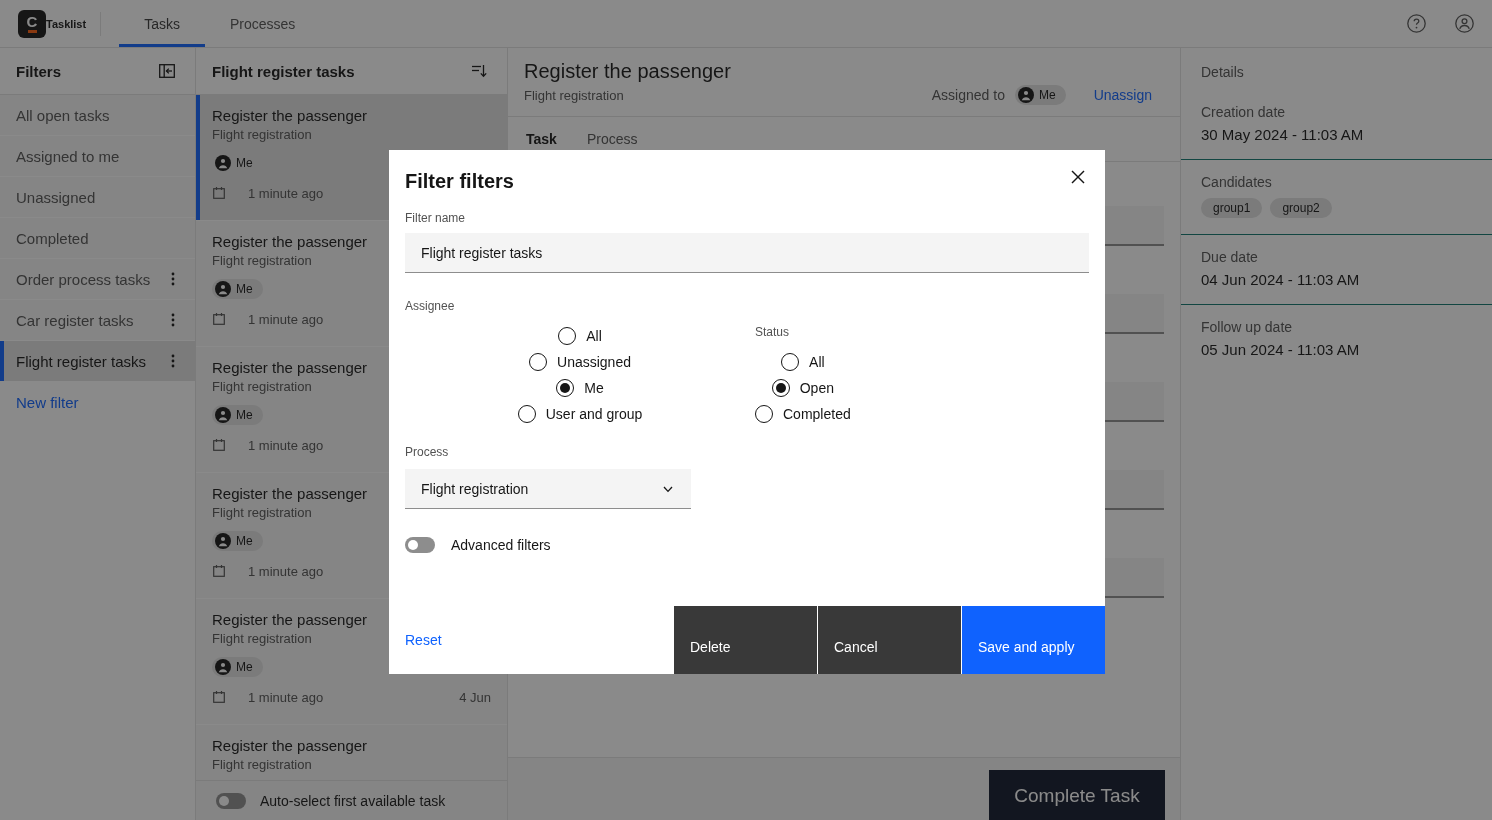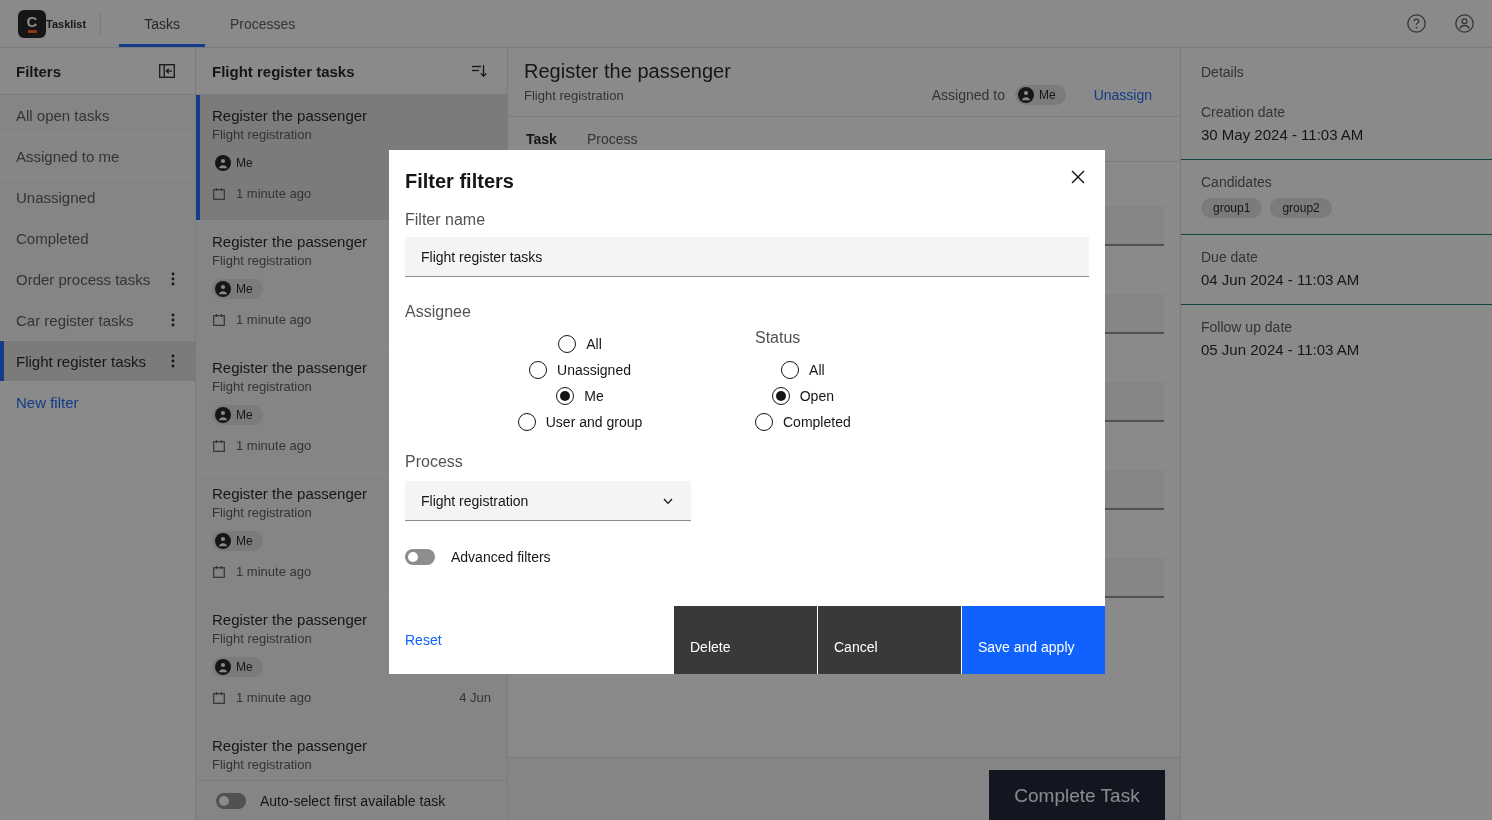--- a/index.html
+++ b/index.html
@@ -38,21 +38,21 @@
   .new-filter { height:40px; display:flex; align-items:center; padding-left:16px; font-size:15px; color:#0f62fe; cursor:pointer; background:#fff; }
   .kebab-btn { width:24px; height:24px; display:flex; align-items:center; justify-content:center; background:none; border:none; cursor:pointer; }
 
   
   .card { background:#f4f4f4; height:125px; margin-bottom:1px; padding:12px 16px 0 16px; cursor:pointer; }
   .card.selected { background:#e0e0e0; border-left:4px solid #0f62fe; padding-left:12px; }
   .card-title { font-size:15px; color:#161616; margin-bottom:3px; }
   .card-sub { font-size:13px; color:#525252; margin-bottom:11px; }
   .chip { display:inline-flex; align-items:center; gap:5px; background:#e0e0e0; border-radius:12px; padding:2px 10px 2px 3px; font-size:12px; color:#161616; }
   .card-dates { display:flex; justify-content:space-between; align-items:center; margin-top:11px; font-size:13px; color:#525252; }
-  .card-created { display:flex; align-items:center; gap:10px; }
+  .card-created { display:flex; align-items:flex-start; gap:22px; }
   .autoselect-bar { position:absolute; left:0; right:0; bottom:0; height:40px; background:#f4f4f4; border-top:1px solid #e0e0e0; display:flex; align-items:center; gap:14px; padding-left:20px; font-size:14px; color:#161616; }
 
   
   .toggle { width:30px; height:16px; border-radius:8px; background:#8d8d8d; position:relative; flex:0 0 auto; cursor:pointer; border:none; display:inline-block; }
   .toggle::after { content:""; position:absolute; top:3px; left:3px; width:10px; height:10px; border-radius:50%; background:#fff; }
 
   
   .task-header { height:69px; border-bottom:1px solid #e0e0e0; display:flex; justify-content:space-between; padding:12px 28px 0 16px; }
   .task-title { font-size:20px; }
   .task-sub { font-size:13px; color:#525252; margin-top:5px; }
@@ -76,21 +76,21 @@
   .detail-label { font-size:14px; color:#525252; margin-bottom:6px; }
   .detail-value { font-size:15px; color:#161616; }
   .group-chips { display:flex; gap:8px; margin-top:8px; }
   .group-chip { background:#e0e0e0; border-radius:12px; padding:3px 12px; font-size:12px; color:#161616; }
 
   
   .dim-overlay { position:absolute; inset:0; background:rgba(22,22,22,0.5); z-index:10; }
   .modal { position:absolute; left:389px; top:150px; width:716px; height:524px; background:#fff; z-index:20; }
   .modal-title { font-size:20px; margin:20px 16px 0 16px; }
   .modal-close { position:absolute; top:12px; right:12px; width:30px; height:30px; background:none; border:none; cursor:pointer; display:flex; align-items:center; justify-content:center; }
-  .form-label { font-size:16px; color:#525252; margin:18px 16px 8px 16px; }
+  .form-label { font-size:12px; color:#525252; margin:18px 16px 8px 16px; }
   .text-input { display:block; margin:0 16px; width:684px; height:40px; background:#f4f4f4; border:none; border-bottom:1px solid #8d8d8d; padding:0 16px; font-size:14px; font-family:inherit; color:#161616; }
   .fieldset-row { display:flex; margin:26px 16px 0 16px; }
   .fieldset-col1 { width:350px; }
   .fieldset-col2 { margin-top:26px; }
   .radio-rows { margin-top:10px; }
   .radio-row { height:26px; display:flex; align-items:center; gap:10px; cursor:pointer;justify-content:center; }
   .radio { width:18px; height:18px; border:1px solid #161616; border-radius:50%; position:relative; flex:0 0 auto; }
   .radio.checked::after { content:""; position:absolute; top:3px; left:3px; width:10px; height:10px; border-radius:50%; background:#161616; }
   .radio-label { font-size:14px; color:#161616; }
   .dropdown { margin:10px 16px 0 16px; width:286px; height:40px; background:#f4f4f4; border-bottom:1px solid #8d8d8d; display:flex; align-items:center; justify-content:space-between; padding:0 16px; font-size:14px; cursor:pointer; }

